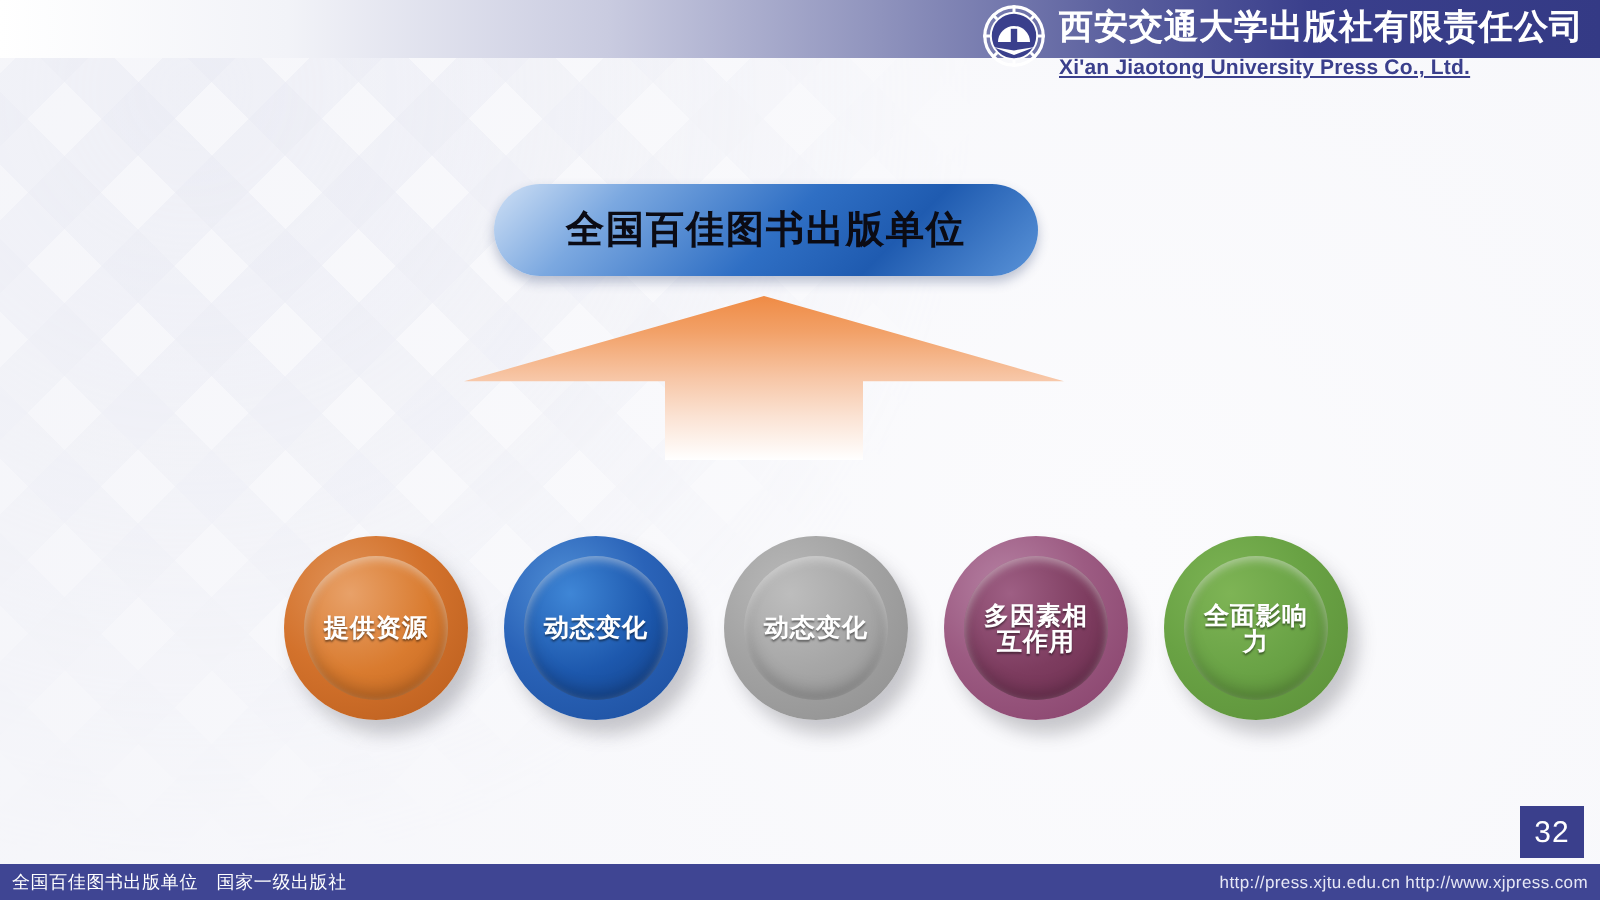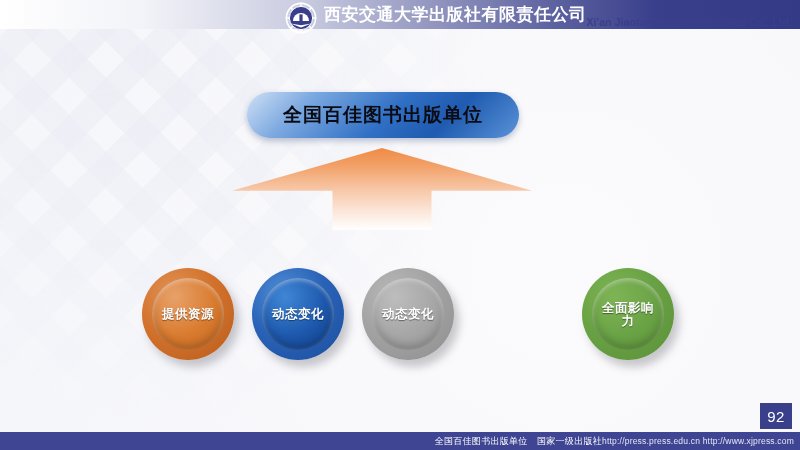--- a/index.html
+++ b/index.html
@@ -29,28 +29,28 @@
 
   
   .header-band{
     position:absolute;left:0;top:0;width:800px;height:29px;
     background:linear-gradient(90deg,#ffffff 0%,#f2f3f8 18%,#c9cbe0 38%,#8f93bd 55%,#5a5f9e 70%,#3a3f8c 82%,#343a85 100%);
   }
   .brand{
     position:absolute;right:8px;top:1px;display:flex;align-items:flex-start;
   }
   .brand-logo{width:34px;height:34px;position:relative;margin-right:6px;flex:0 0 auto;}
-  .brand-text{display:flex;flex-direction:row;line-height:1;}
+  .brand-text{display:flex;flex-direction:column;line-height:1;}
   .brand-cn{
     font-size:17px;font-weight:bold;color:#ffffff;letter-spacing:.5px;
     font-family:"DejaVu Sans",sans-serif;height:26px;display:flex;align-items:center;
   }
   .brand-en{
     font-size:10.5px;font-weight:bold;color:#3a3f8c;letter-spacing:.1px;
-    margin-top:16px;white-space:nowrap;
+    margin-top:2px;white-space:nowrap;text-decoration:underline;
   }
 
   
   .title-pill{
     position:absolute;left:247px;top:92px;width:272px;height:46px;
     border-radius:23px;
     background:linear-gradient(135deg,#cfe0f5 0%,#7ba8e0 22%,#2f6fc4 52%,#1f5bb0 72%,#5a93d8 100%);
     box-shadow:0 3px 6px rgba(40,60,110,.30);
     display:flex;align-items:center;justify-content:center;
   }
@@ -101,21 +101,21 @@
   .page-num{
     position:absolute;left:760px;top:403px;width:32px;height:26px;
     background:#3a3f8c;color:#ffffff;
     display:flex;align-items:center;justify-content:center;
     font-size:15px;letter-spacing:.5px;
   }
 
   
   .footer-band{
     position:absolute;left:0;top:432px;width:800px;height:18px;
-    background:#3f4593;display:flex;align-items:center;justify-content:flex-end;
+    background:#3f4593;display:flex;align-items:center;justify-content:space-between;
     padding:0 6px;box-sizing:border-box;
   }
   .footer-left{font-size:9px;color:#ffffff;font-family:"DejaVu Sans",sans-serif;letter-spacing:.3px;}
   .footer-right{font-size:8.5px;color:#e6e7f5;letter-spacing:.2px;}
 </style>
 </head>
 <body>
 
 <div id="slide">
 
@@ -169,31 +169,36 @@
         <div class="label">动态变化</div>
       </div>
     </div>
 
     <div class="node n3">
       <div class="inner">
         <div class="label">动态变化</div>
       </div>
     </div>
 
+    <div class="node n4">
+      <div class="inner">
+        <div class="label">多因素相互作用</div>
+      </div>
+    </div>
 
     <div class="node n5">
       <div class="inner">
         <div class="label">全面影响力</div>
       </div>
     </div>
 
   </div>
 
   <div class="page-num">
-    <span>92</span>
+    <span>32</span>
   </div>
 
   <div class="footer-band">
     <div class="footer-left">全国百佳图书出版单位　国家一级出版社</div>
-    <div class="footer-right">http://press.press.edu.cn  http://www.xjpress.com</div>
+    <div class="footer-right">http://press.xjtu.edu.cn  http://www.xjpress.com</div>
   </div>
 
 </div>
 
 </body></html>

